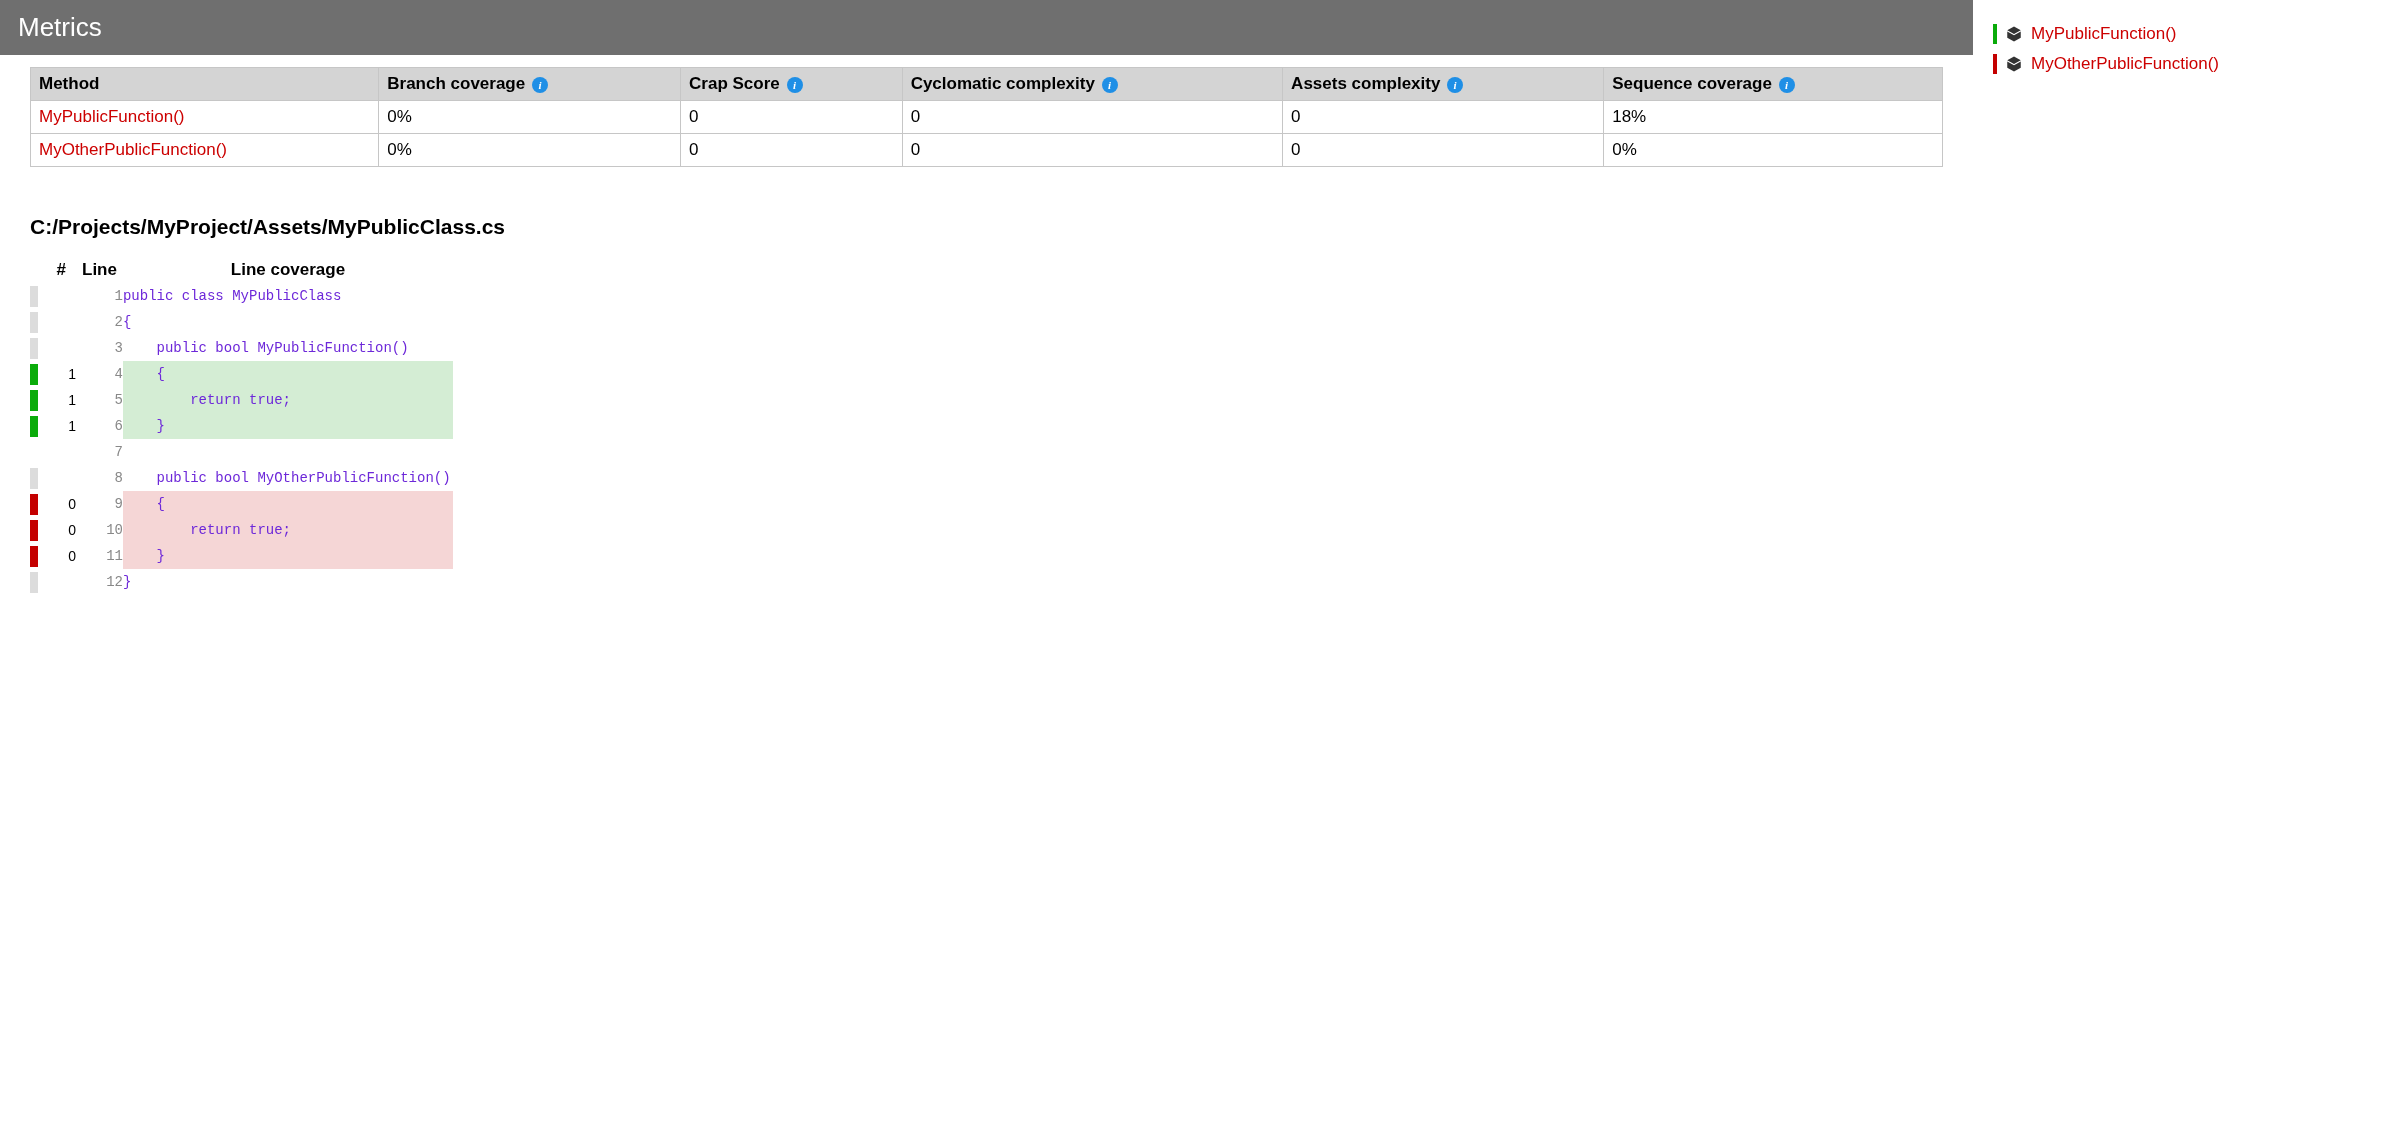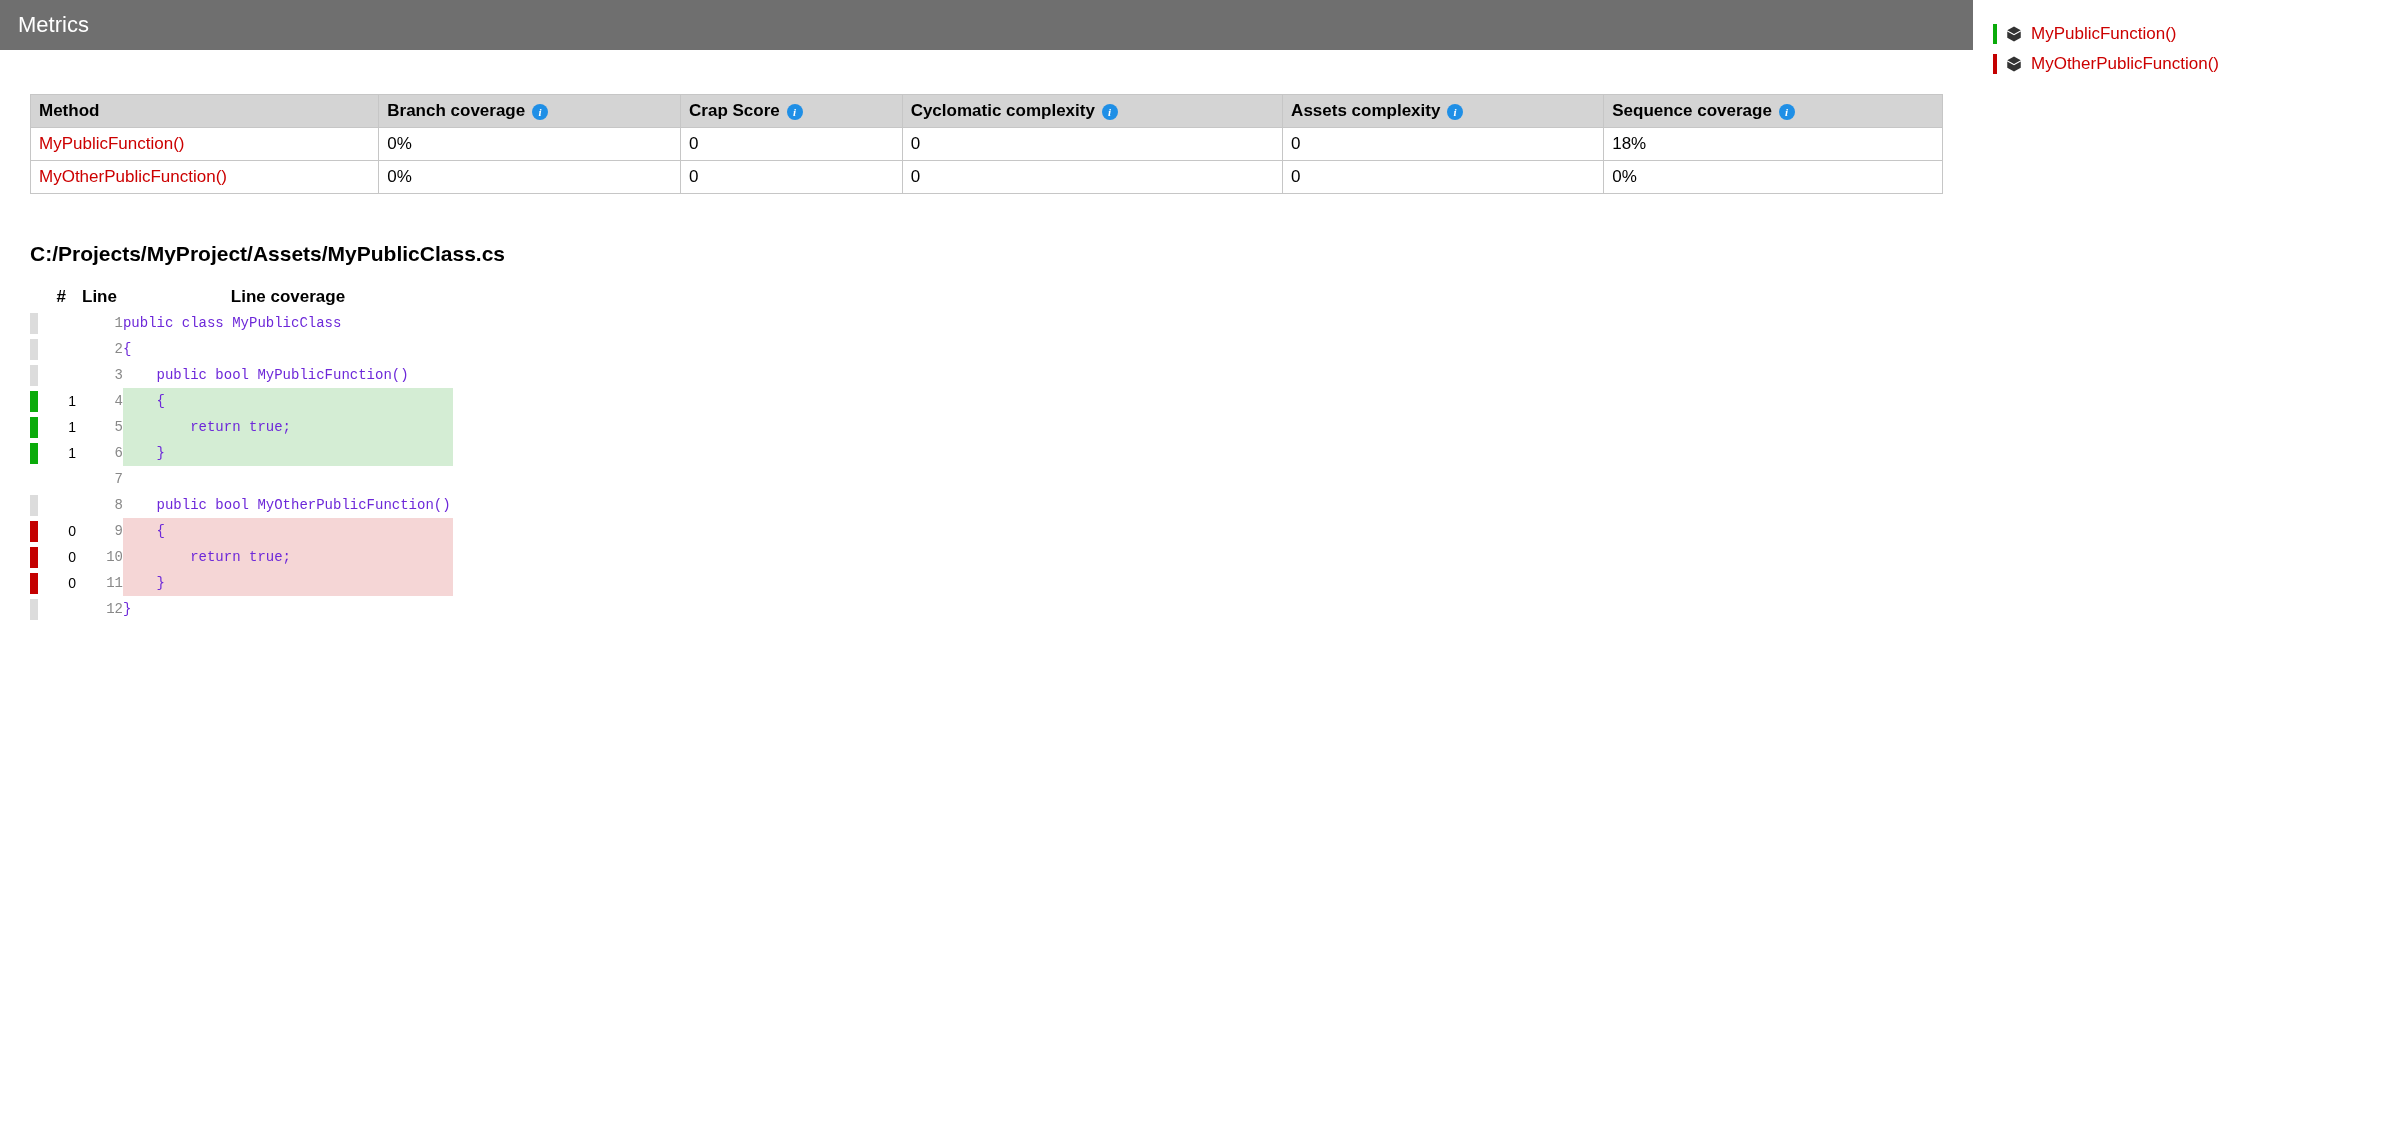--- a/index.html
+++ b/index.html
@@ -16,31 +16,31 @@
     min-width: 0;
   }
   .side-col {
     width: 430px;
     flex-shrink: 0;
   }
 
   .section-header {
     background: #6f6f6f;
     color: #fff;
-    font-size: 22px;
+    font-size: 26px;
     font-weight: 400;
     padding: 12px 18px;
   }
   .section-header.red {
     background: #cc0000;
     color: #fff;
   }
 
   .metrics-body {
-    padding: 44px 30px 20px 30px;
+    padding: 12px 30px 20px 30px;
   }
 
   table.metrics {
     border-collapse: collapse;
     width: 100%;
   }
   table.metrics th, table.metrics td {
     border: 1px solid #c6c6c6;
     padding: 6px 8px;
     text-align: left;

